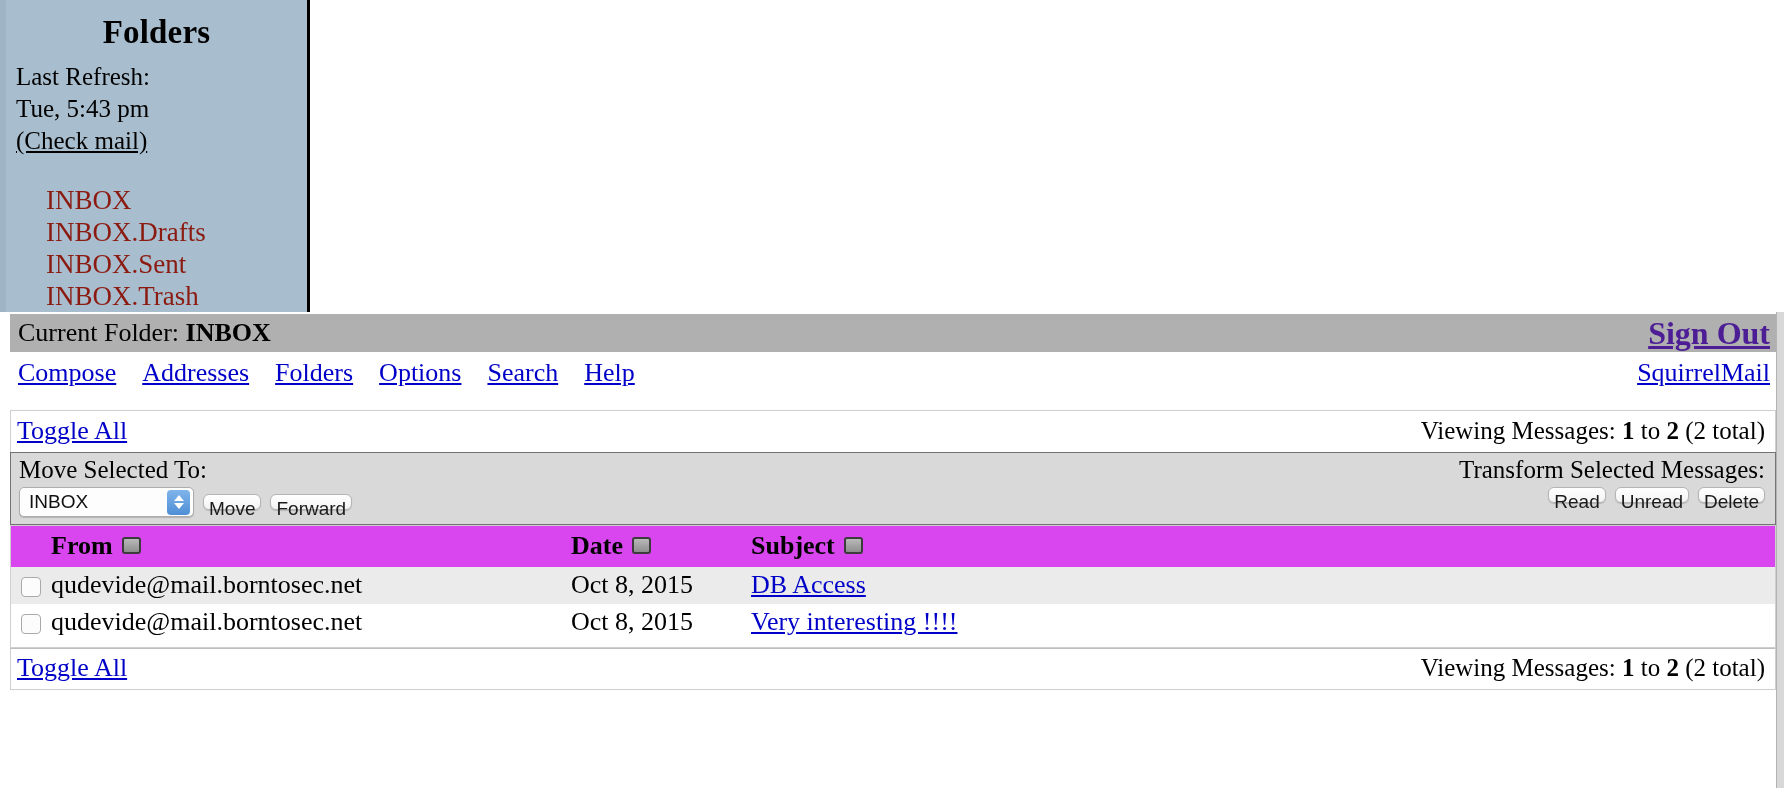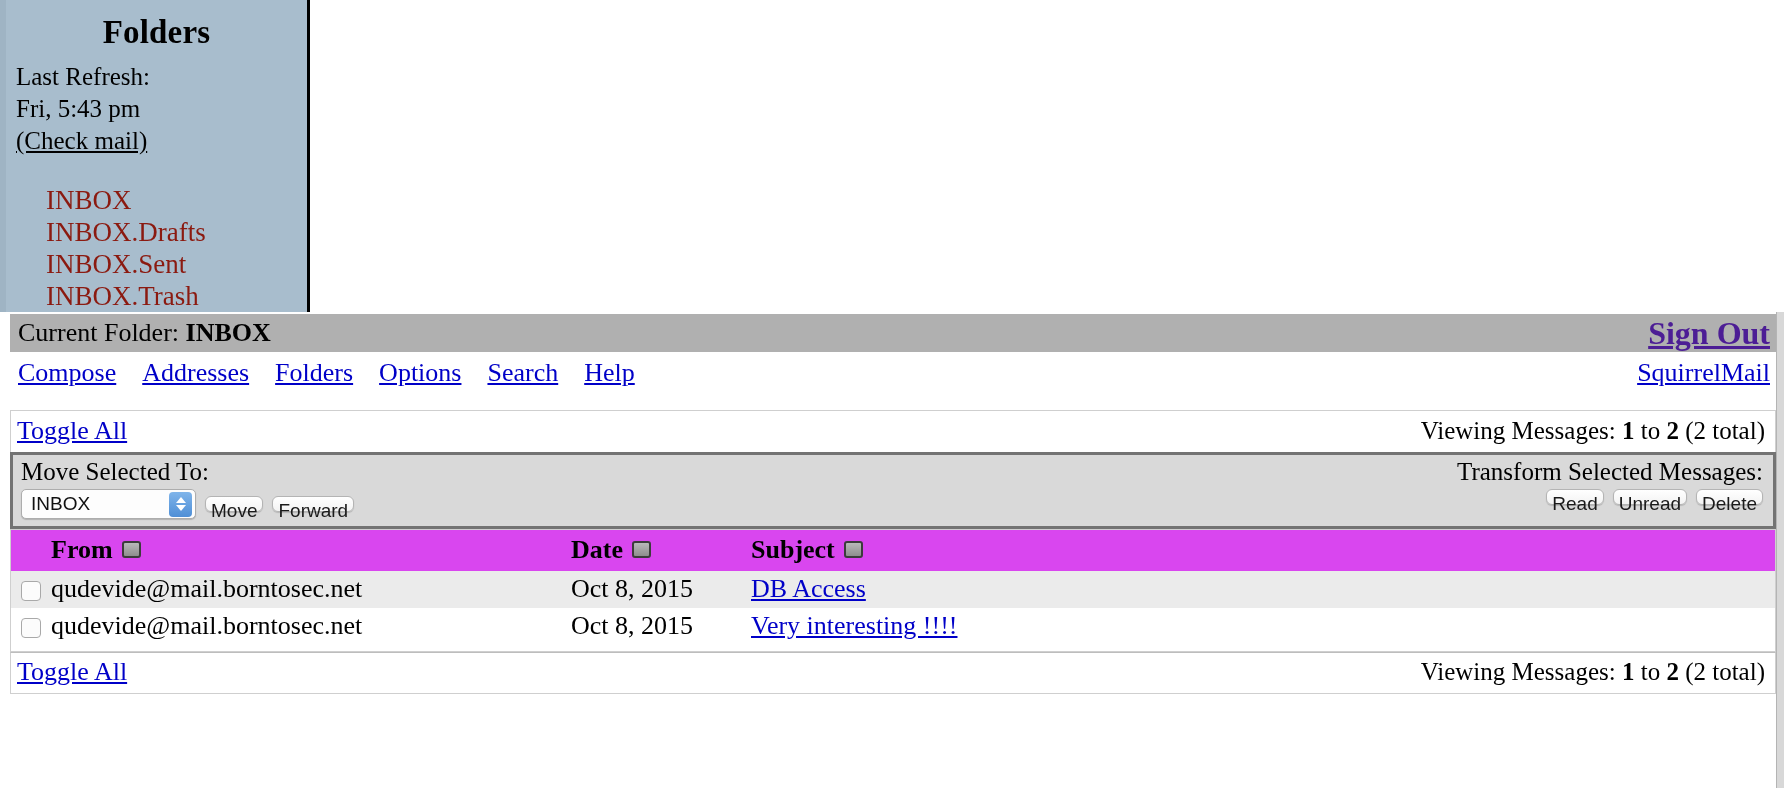--- a/index.html
+++ b/index.html
@@ -162,21 +162,21 @@
   .viewing {
     font-size: 25px;
     color: #000000;
     white-space: nowrap;
   }
   .viewing b { font-weight: bold; }
 
   
   .action-bar {
     background: #d9d9d9;
-    border: 3px solid #737373;
+    border: 1px solid #737373;
     box-sizing: border-box;
     padding: 4px 10px 7px 8px;
     display: flex;
     justify-content: space-between;
     align-items: flex-start;
   }
   .action-left, .action-right {
     display: flex;
     flex-direction: column;
   }
@@ -319,21 +319,21 @@
 
 <div class="page">
 
   <div class="sidebar">
     <div class="sidebar-edge"></div>
 
     <div class="folders-title">Folders</div>
 
     <div class="refresh-block">
       <div class="refresh-line">Last Refresh:</div>
-      <div class="refresh-line">Fri, 5:43 pm</div>
+      <div class="refresh-line">Tue, 5:43 pm</div>
       <div class="refresh-line"><a href="#">(Check mail)</a></div>
     </div>
 
     <div class="folder-list">
       <a href="#">INBOX</a>
       <a href="#">INBOX.Drafts</a>
       <a href="#">INBOX.Sent</a>
       <a href="#">INBOX.Trash</a>
     </div>
   </div>

